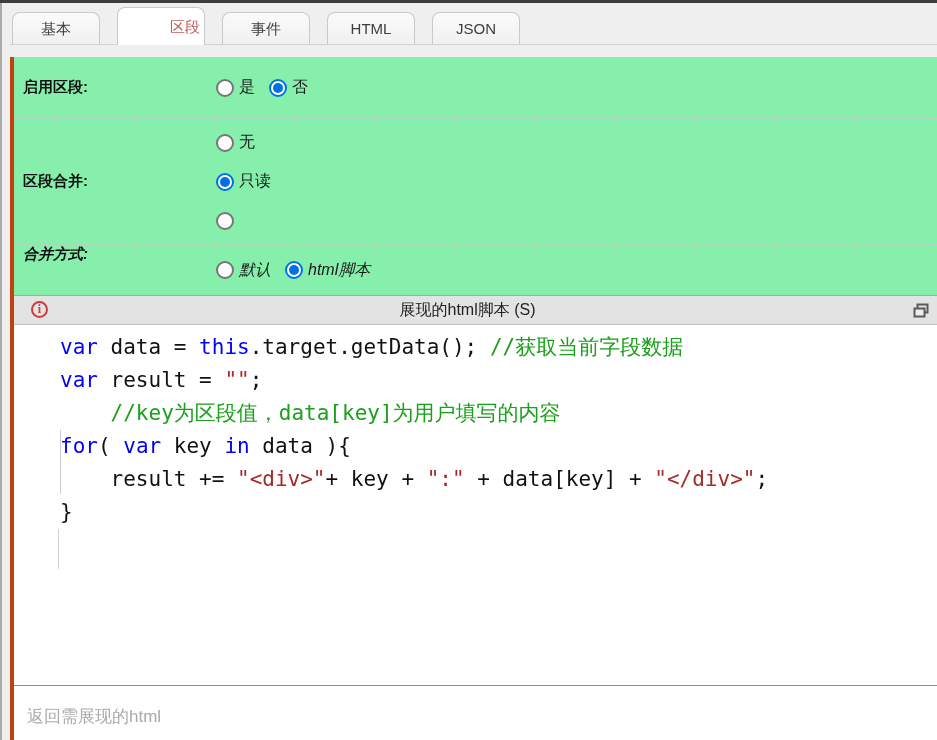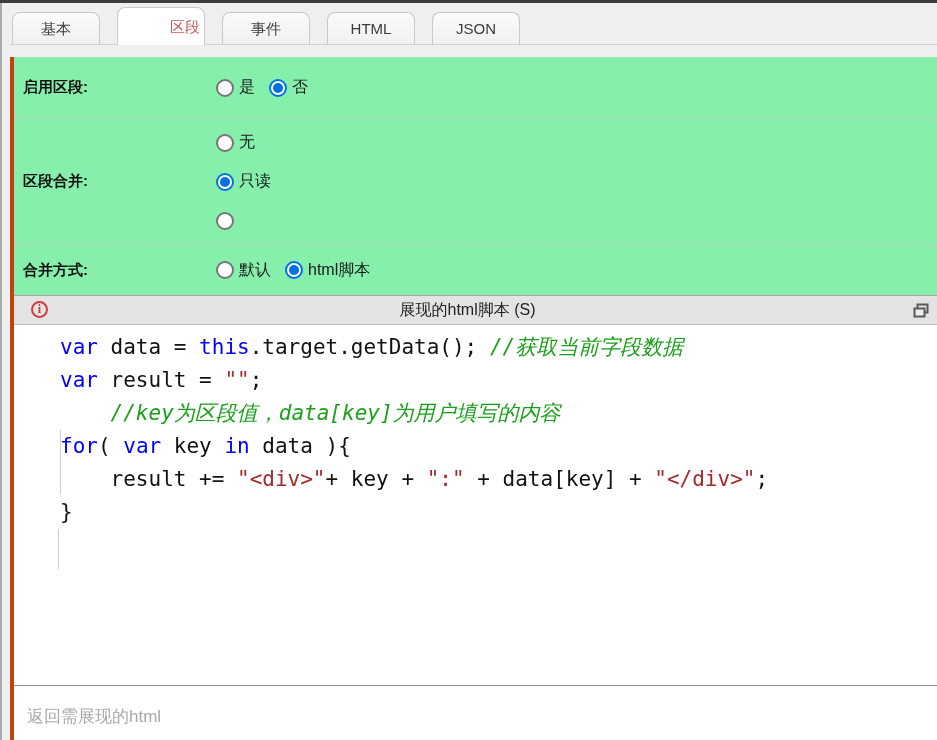--- a/index.html
+++ b/index.html
@@ -34,21 +34,21 @@
   
   .panel{
     position:absolute;top:45px;left:10px;right:0;bottom:0;
     background:#86efac;border-left:4px solid #c2410c;box-sizing:border-box;margin-top:12px;
   }
 
   
   .form-row{display:flex;box-sizing:border-box;border-bottom:1px dashed #c6c6c6;}
   .form-row.inline1{height:62px;align-items:center;}
   .form-row.stacked{height:126px;align-items:center;}
-  .form-row.inline2{height:50px;align-items:center;border-bottom:none;}
+  .form-row.inline2{height:50px;border-bottom:none;font-style:italic;}
   .row-label{
     width:202px;box-sizing:border-box;padding-left:9px;
     font-size:15px;font-weight:bold;color:#111;flex:0 0 auto;
   }
   .row-options{display:flex;align-items:center;}
   .row-options.col{flex-direction:column;align-items:flex-start;}
   .option{display:flex;align-items:center;margin-right:14px;cursor:default;}
   .row-options.col .option{margin:0;height:39px;}
   .option-label{font-size:16px;color:#1a1a1a;margin-left:5px;}
   .radio{
@@ -81,21 +81,21 @@
   
   .code-area{
     height:360px;box-sizing:border-box;position:relative;
     padding:6px 0 0 46px;background:#fff;overflow:hidden;
   }
   .code-line{
     font-family:"DejaVu Sans Mono","Liberation Mono",monospace;
     font-size:21px;line-height:33px;white-space:pre;color:#111;
   }
   .tk-kw{color:#0000ff;}
-  .tk-cm{color:#1aa01a;font-style:italic;}
+  .tk-cm{color:#1aa01a;}
   .tk-str{color:#a52a2a;}
   .tk-p{color:#111;}
   .indent-guide{position:absolute;width:1px;background:#cfcfcf;}
   .guide-for{left:46px;top:105px;height:64px;}
   .guide-return{left:44px;top:204px;height:40px;}
 
   
   .bottom-hint{
     border-top:1px solid #8f8f8f;height:59px;box-sizing:border-box;
     padding:19px 0 0 13px;background:#fff;

